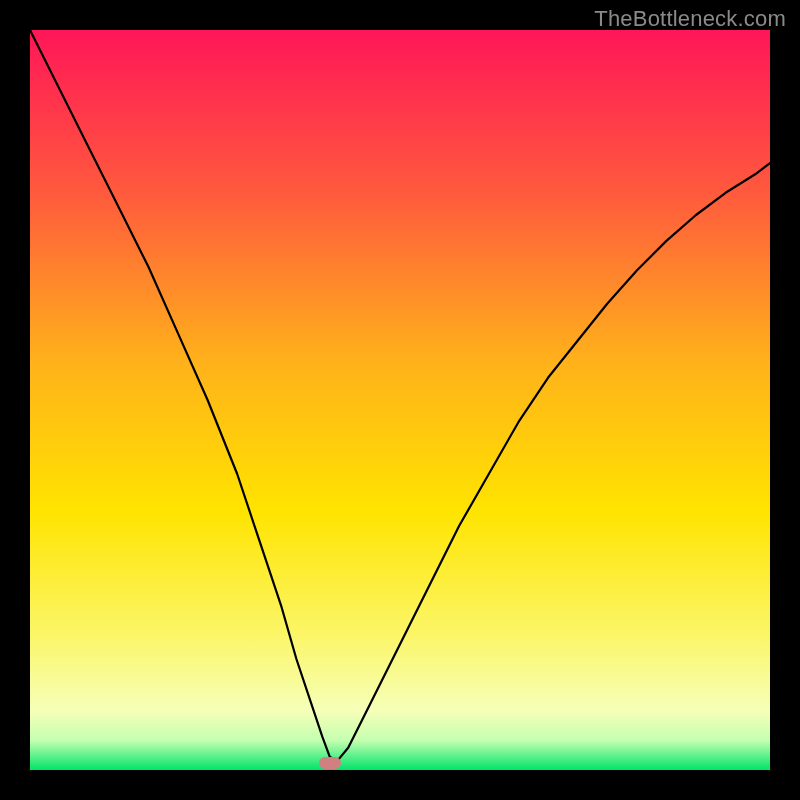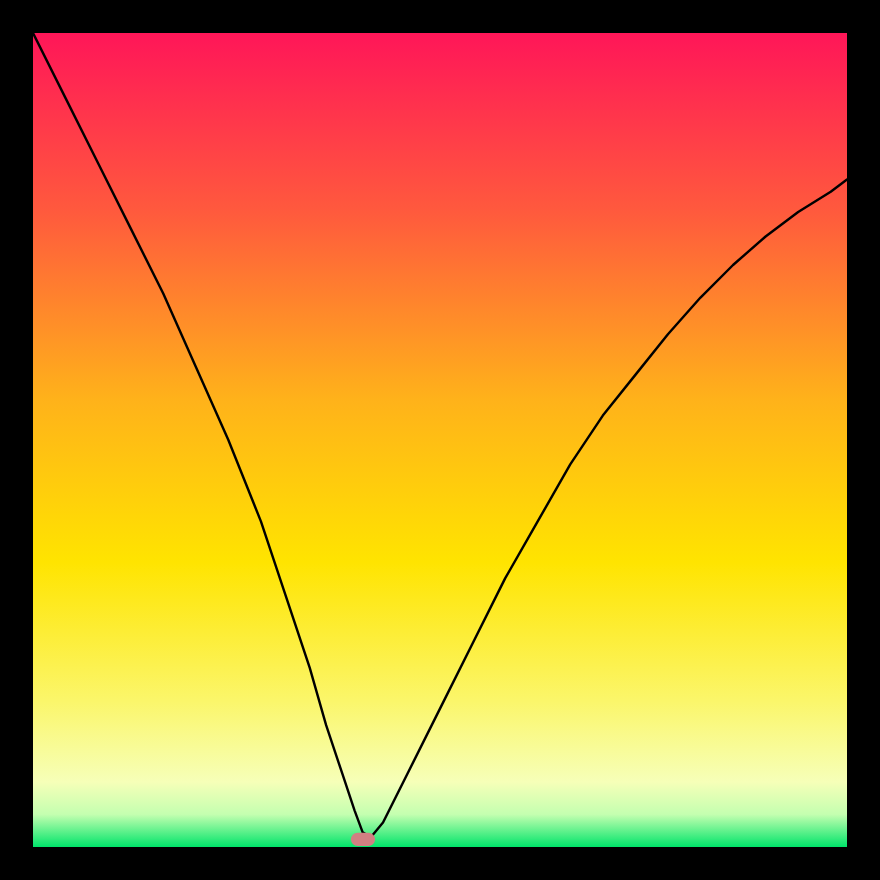--- a/index.html
+++ b/index.html
@@ -51,20 +51,21 @@
     font-size: 22px;
     letter-spacing: 0.2px;
     user-select: none;
   }
 </style>
 </head>
 <body>
 
 <div class="frame">
 
+  <div class="watermark">TheBottleneck.com</div>
 
   <div class="plot">
     <div class="gradient" style="background: linear-gradient(rgb(255, 22, 88) 0%, rgb(255, 90, 61) 22%, rgb(255, 178, 26) 45%, rgb(255, 228, 0) 65%, rgb(251, 246, 106) 82%, rgb(246, 255, 184) 92%, rgb(196, 255, 176) 96%, rgb(0, 228, 106) 100%);"></div>
 
     <svg class="curve-svg" viewBox="0 0 740 740" preserveAspectRatio="none">
       <path fill="none" stroke="#000000" stroke-width="2.2" stroke-linecap="round" stroke-linejoin="round" d="M0.00 0.00 L29.60 59.20 L59.20 118.40 L88.80 177.60 L118.40 236.80 L148.00 303.40 L177.60 370.00 L207.20 444.00 L229.40 510.60 L251.60 577.20 L266.40 629.00 L281.20 673.40 L292.30 706.70 L299.70 726.68 L307.10 731.12 L318.20 717.80 L340.40 673.40 L370.00 614.20 L399.60 555.00 L429.20 495.80 L458.80 444.00 L488.40 392.20 L518.00 347.80 L547.60 310.80 L577.20 273.80 L606.80 240.50 L636.40 210.90 L666.00 185.00 L695.60 162.80 L725.20 144.30 L740.00 133.20"></path>
     </svg>
 
     <div class="valley-marker" style="left: 299.7px; top: 732.6px; background: rgb(209, 128, 130);"></div>
   </div>

